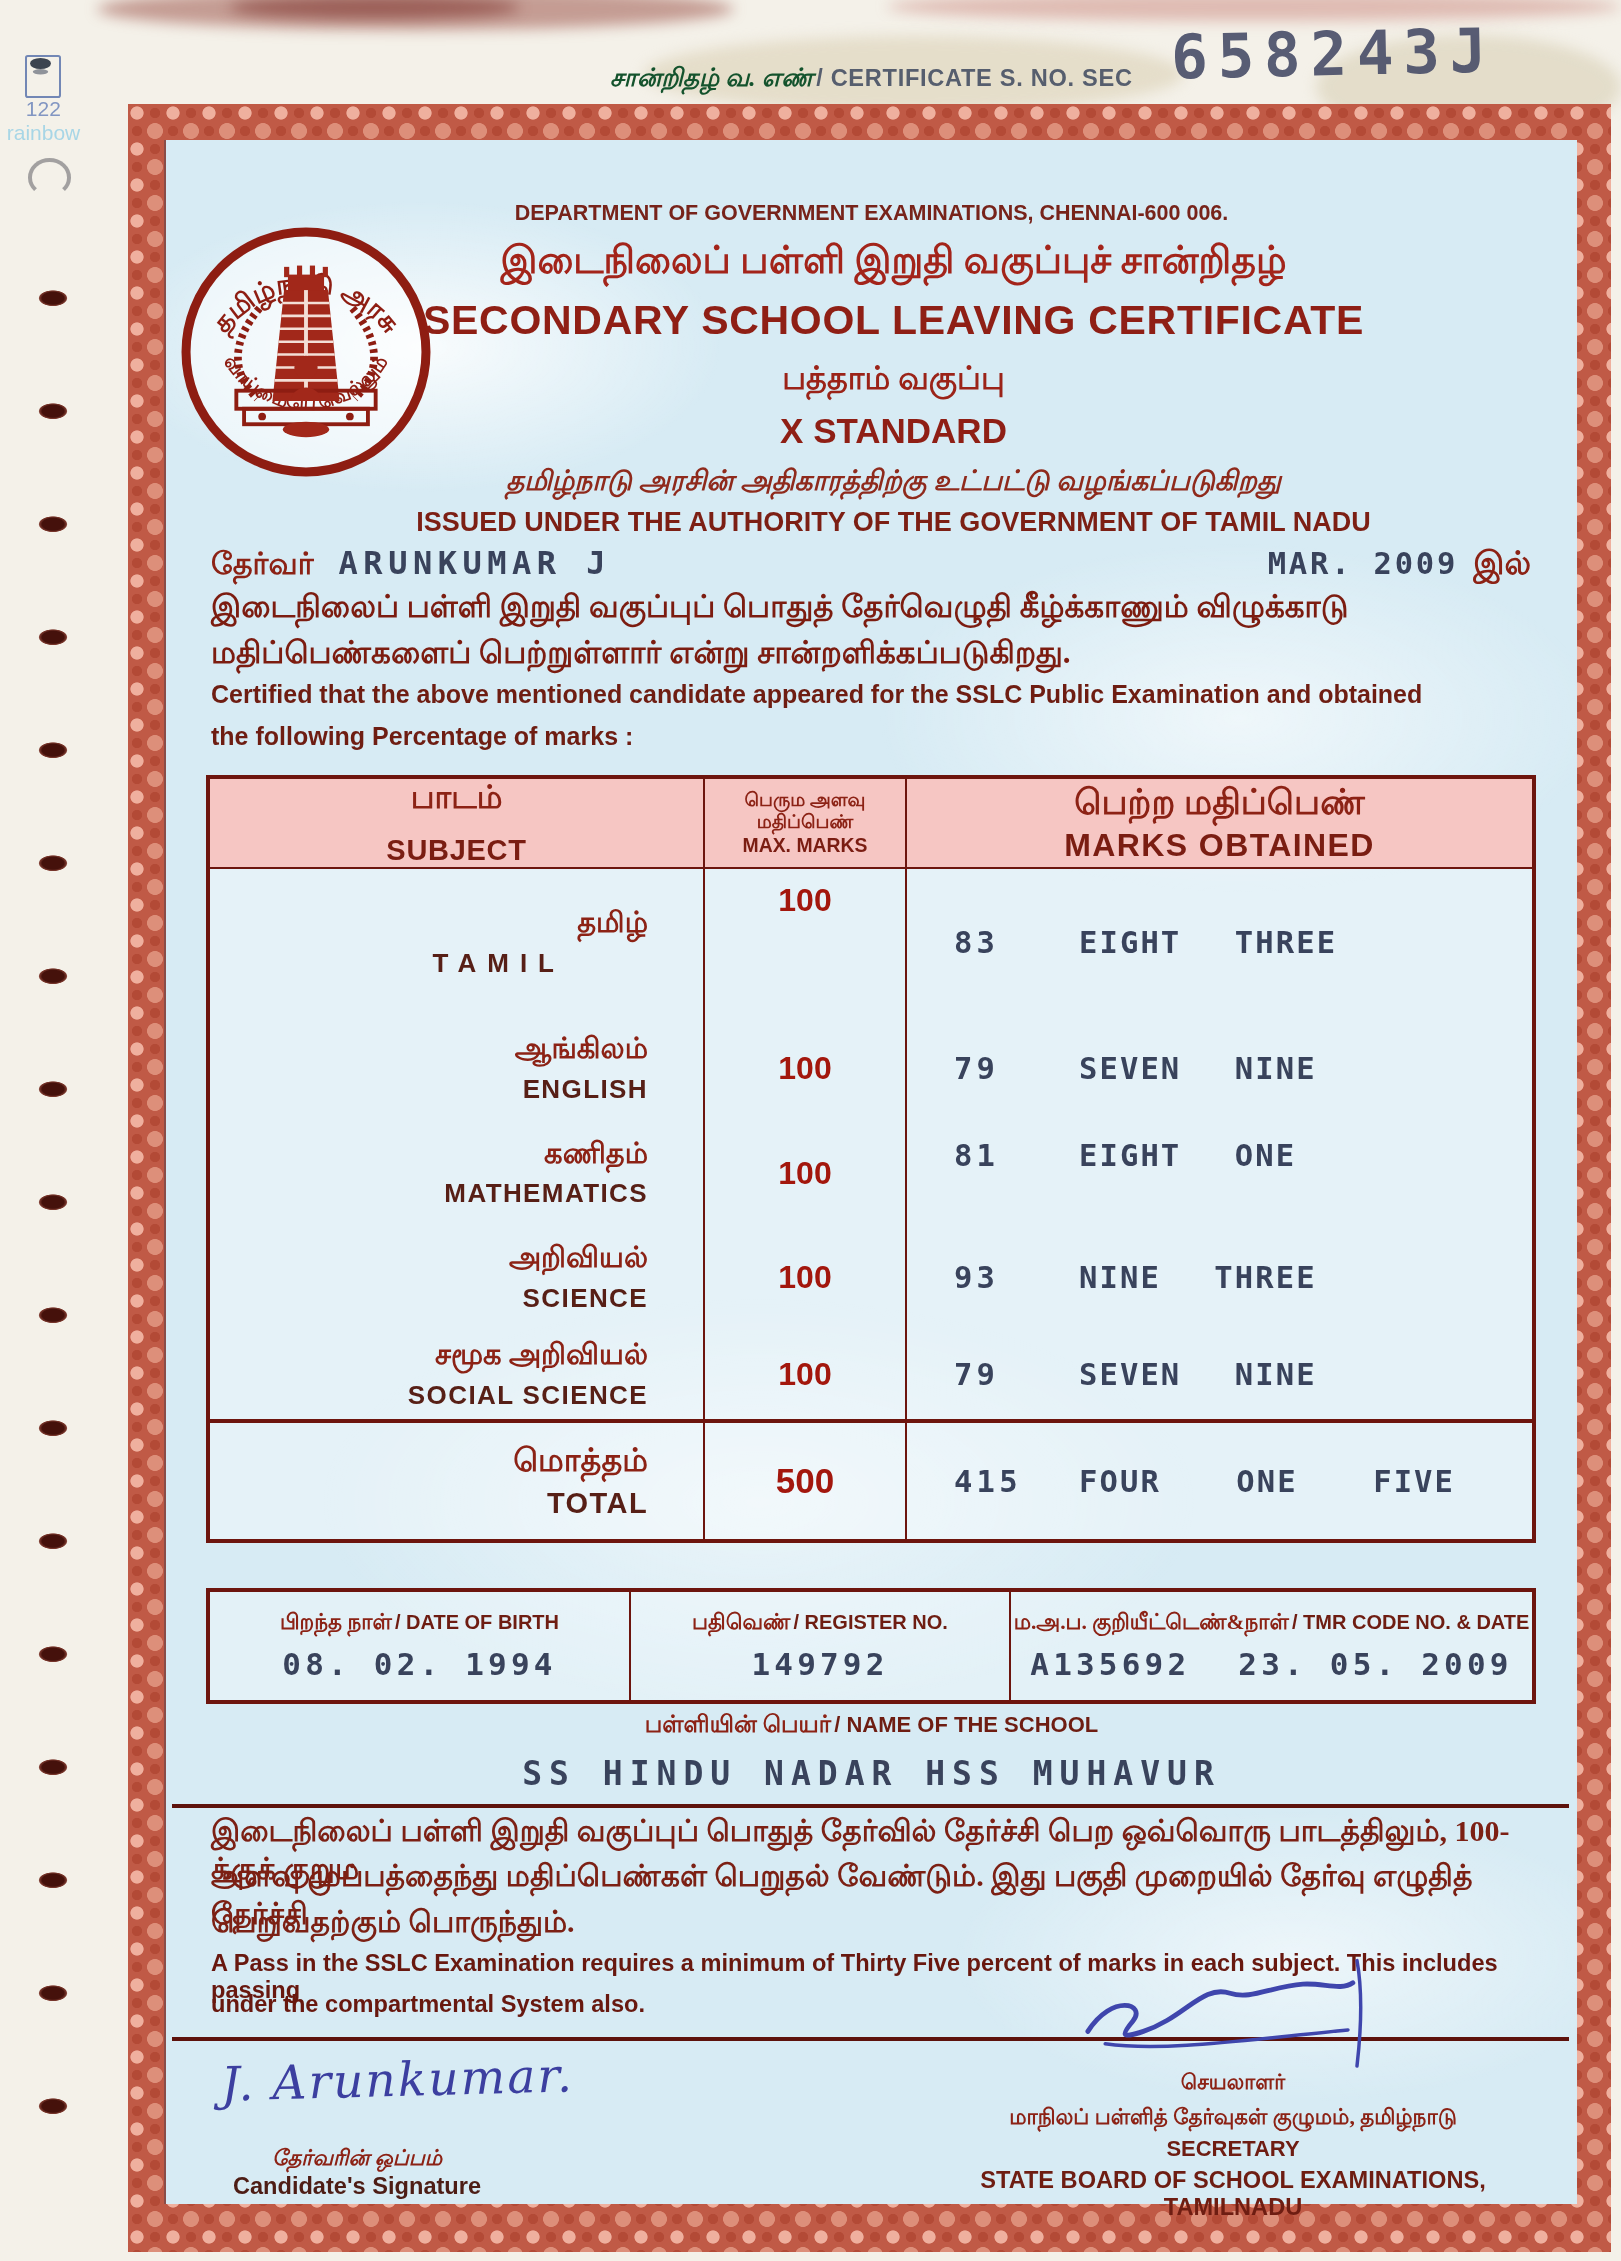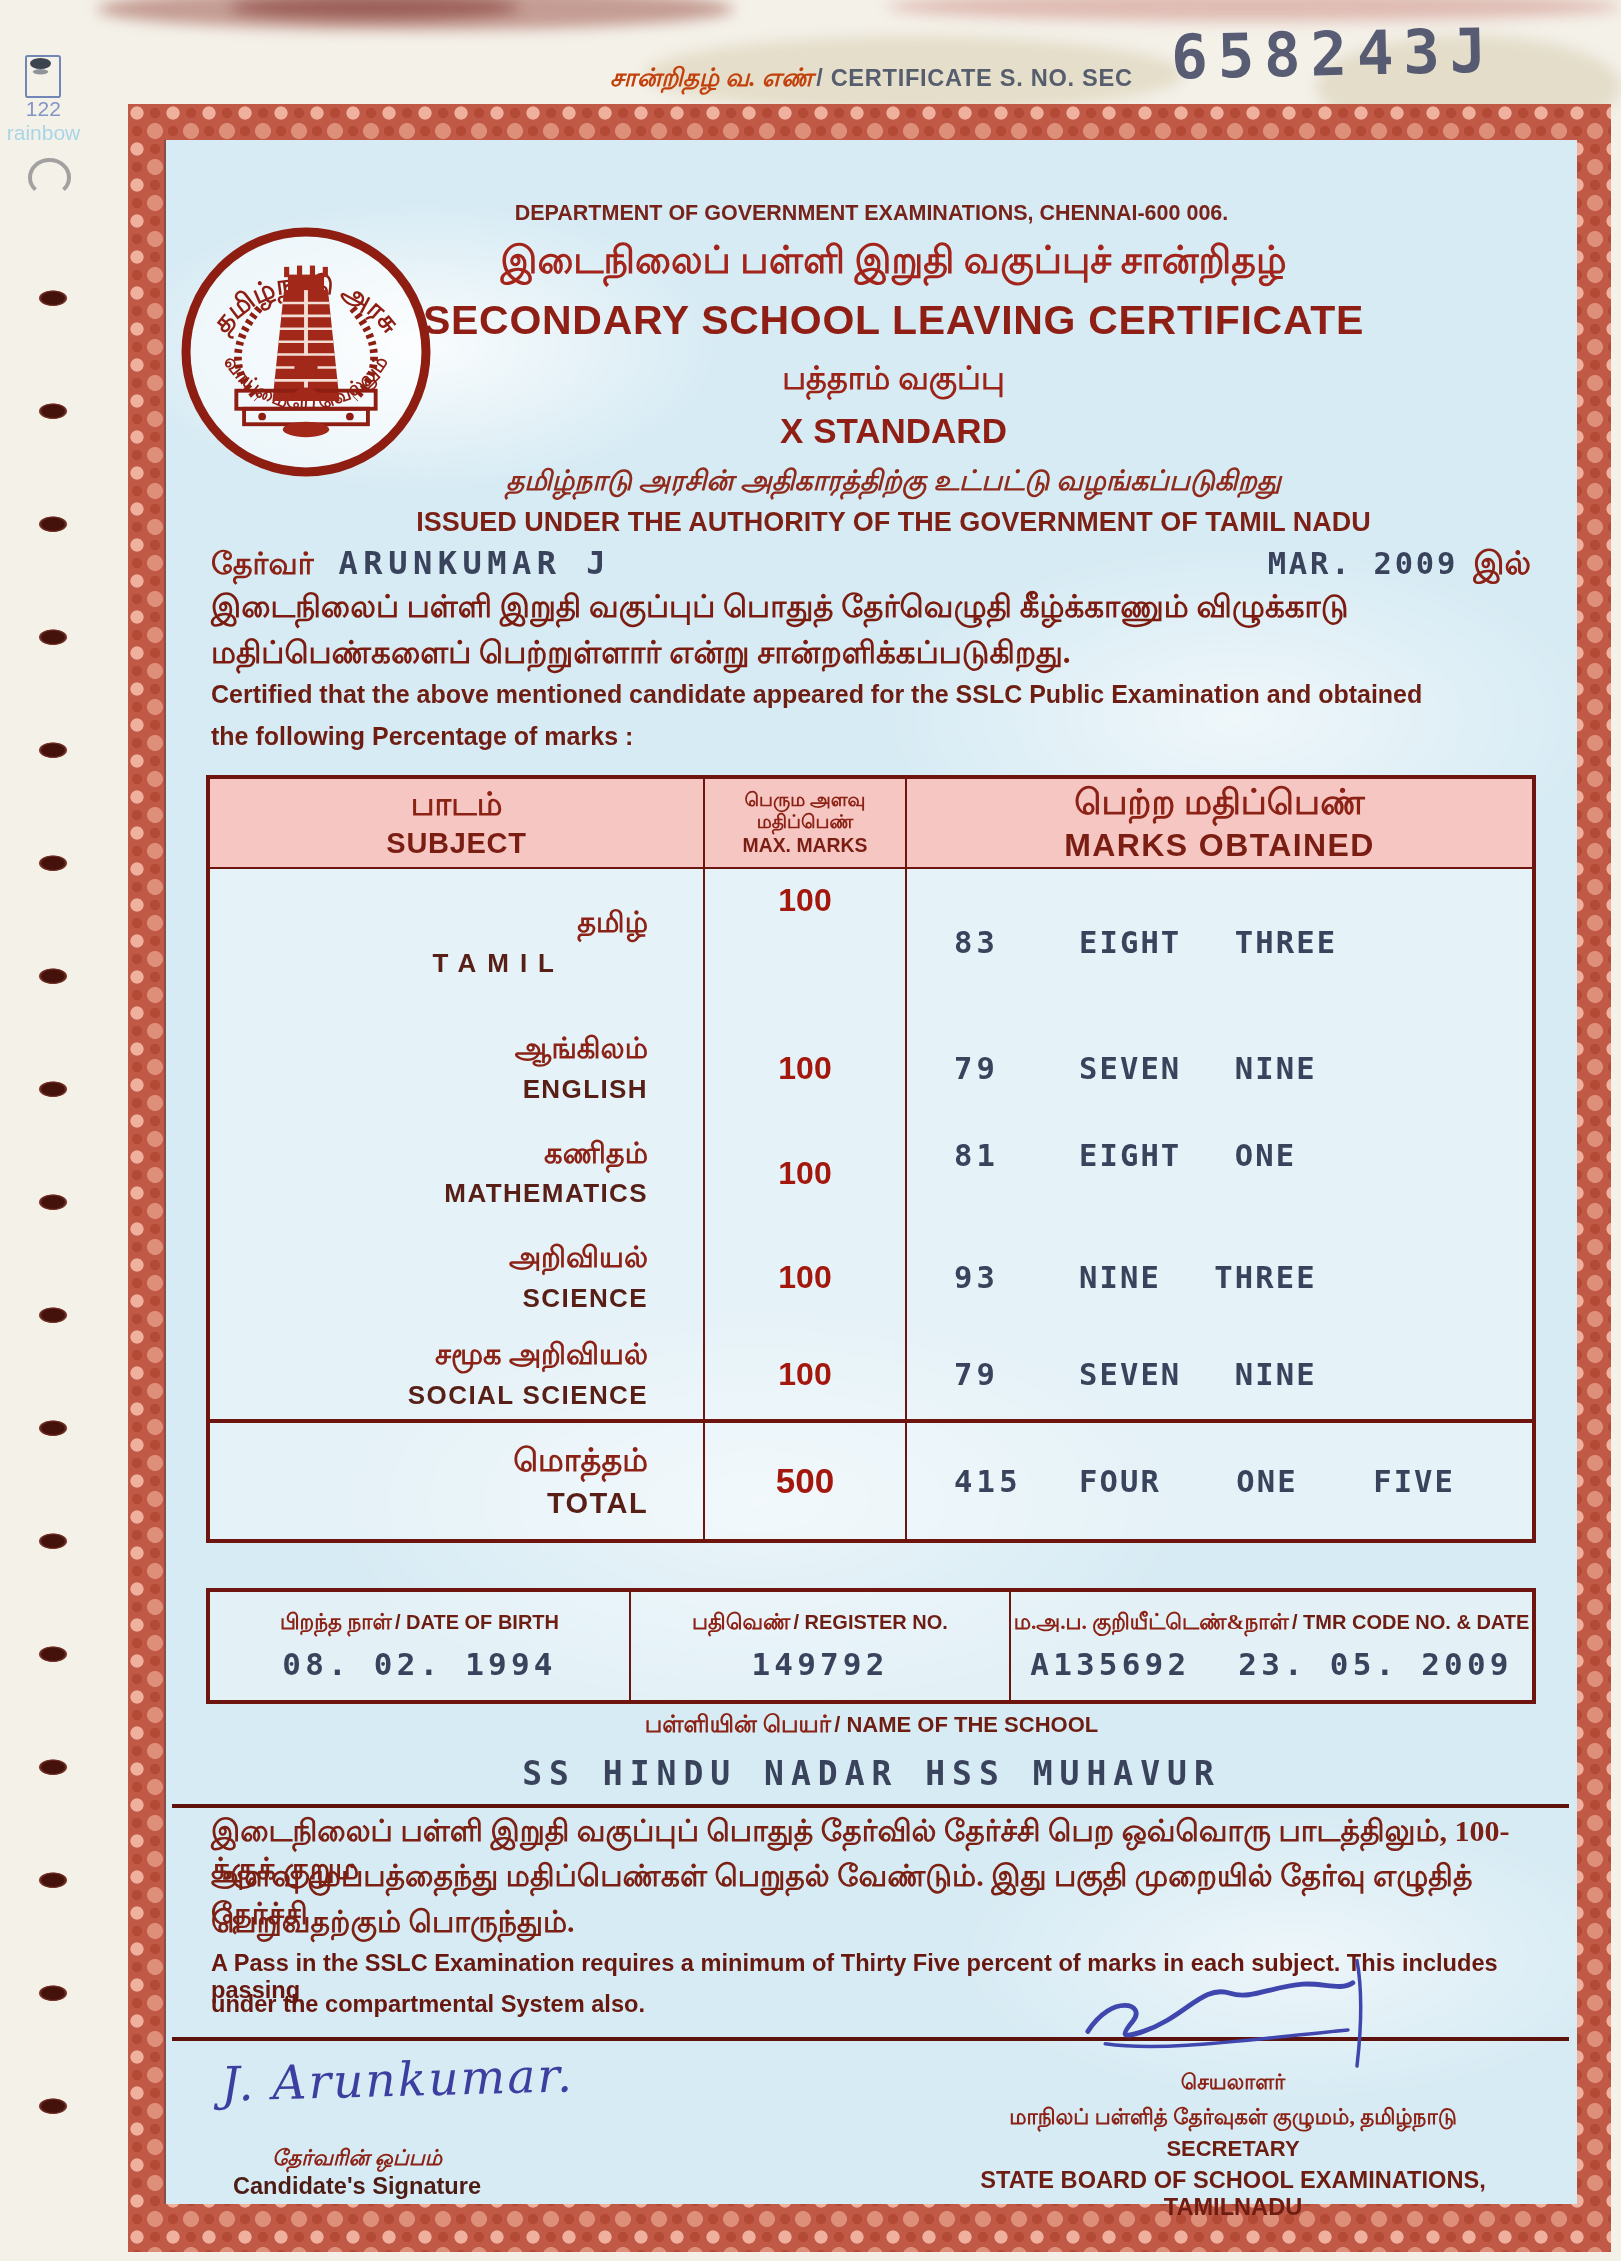--- a/index.html
+++ b/index.html
@@ -14,21 +14,21 @@
   .hole-faint{position:absolute;left:28px;top:158px;width:35px;height:30.5px;border-radius:50%;
     border:4.2px solid rgba(80,80,88,.5);border-bottom-color:transparent;}
   .corner-box{position:absolute;left:25px;top:55px;width:32px;height:39px;border:2.1px solid #7287b5;border-radius:2.8px;}
   .corner-box::after{content:"";position:absolute;left:2.8px;top:1.4px;width:21px;height:11px;border-radius:50%;
     background:#3c4450;box-shadow:0 8.3px 0 -2.8px rgba(60,70,90,.55);}
   .corner-num{position:absolute;left:19.4px;top:97px;width:48px;text-align:center;color:#8296c2;font-size:21px;}
   .corner-word{position:absolute;left:5.5px;top:121px;width:76px;text-align:center;color:#a8d6e6;font-size:21px;}
 
   
   .serial-label{position:absolute;left:610px;top:64px;color:#5f6876;white-space:nowrap;}
-  .serial-label .ta-part{font-family:"Liberation Serif",serif;font-style:italic;font-weight:bold;font-size:25px;color:#c2410c;}
+  .serial-label .ta-part{font-family:"Liberation Serif",serif;font-style:italic;font-weight:bold;font-size:25px;color:#14532d;}
   .serial-label .en-part{font-weight:bold;font-size:23.6px;color:#565e6e;letter-spacing:0.7px;}
   .serial-stamp{position:absolute;left:1171px;top:18px;font-family:"DejaVu Sans Mono",monospace;
     font-size:61px;font-weight:bold;color:#484d68;letter-spacing:9.7px;transform:rotate(-1.2deg);opacity:.9;}
 
   
   .frame{position:absolute;left:128px;top:104px;width:1483px;height:2148px;box-sizing:border-box;
     padding:36px 36px 48px 36px;
     background-color:#c05a46;
     background-image:
       radial-gradient(circle at 9px 9px,#efb09e 0 6.2px,rgba(0,0,0,0) 7px),
@@ -69,21 +69,21 @@
   .stmt-en{position:absolute;left:45px;width:1337px;font-weight:bold;font-size:25px;color:#6e1d12;}
 
   
   .mtable{position:absolute;left:40px;top:635px;width:1330px;box-sizing:border-box;
     border:4.2px solid #6d150e;background:rgba(255,255,255,.35);}
   .trow{display:flex;width:100%;box-sizing:border-box;}
   .c1{width:495px;box-sizing:border-box;border-right:2.8px solid #6d150e;}
   .c2{width:202px;box-sizing:border-box;border-right:2.8px solid #6d150e;display:flex;flex-direction:column;justify-content:center;align-items:center;}
   .c3{flex:1;box-sizing:border-box;display:flex;align-items:center;}
   .thead{height:90px;background:#f6c6c3;border-bottom:2.8px solid #6d150e;}
-  .thead .c1{display:flex;flex-direction:column;justify-content:center;align-items:center;}
+  .thead .c1{display:flex;flex-direction:column;justify-content:space-between;align-items:center;}
   .h-ta{font-family:"Liberation Serif",serif;font-weight:bold;font-size:32px;color:#8c2215;}
   .h-en{font-weight:bold;font-size:29px;color:#7a1d12;letter-spacing:0.7px;}
   .h-sm{font-family:"Liberation Serif",serif;font-weight:bold;font-size:18.7px;color:#8c2215;line-height:22px;}
   .h-sm-en{font-weight:bold;font-size:19.4px;color:#7a1d12;line-height:25px;}
   .thead .c3{flex-direction:column;justify-content:center;align-items:center;}
   .h-ta-big{font-family:"Liberation Serif",serif;font-weight:bold;font-size:35px;color:#8c2215;}
   .h-en-big{font-weight:bold;font-size:32px;color:#7a1d12;letter-spacing:1.4px;}
   .subj{display:flex;flex-direction:column;justify-content:center;align-items:flex-end;padding-right:55px;}
   .s-ta{font-family:"Liberation Serif",serif;font-weight:bold;font-size:29px;color:#8c2215;}
   .s-en{font-weight:bold;font-size:26px;color:#571f16;letter-spacing:1.4px;margin-top:4.2px;}

